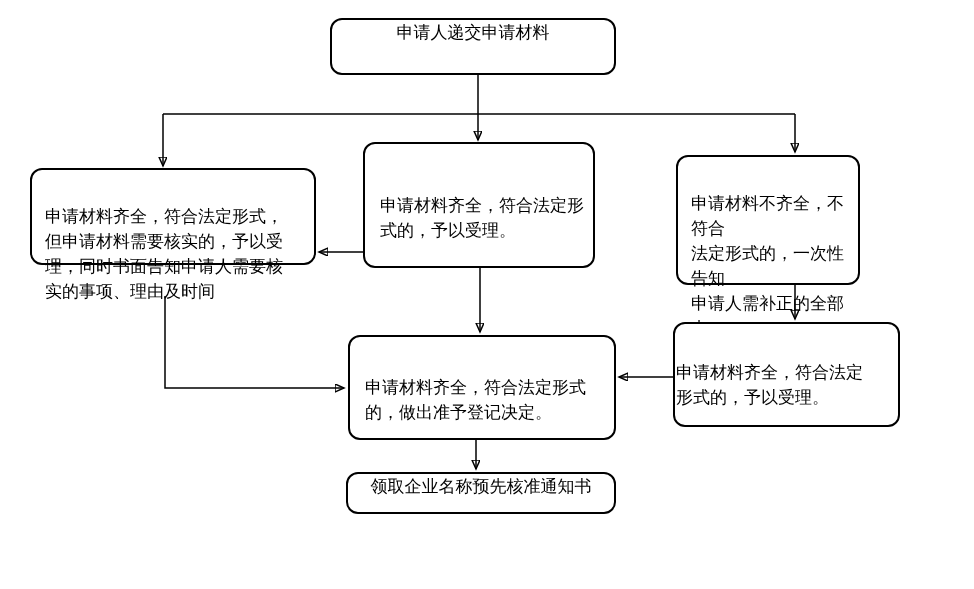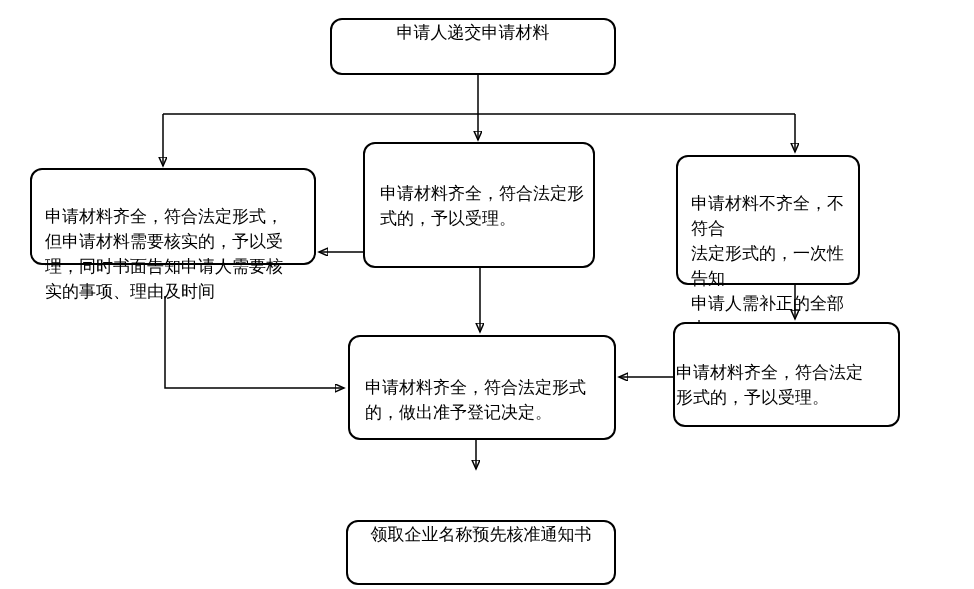--- a/index.html
+++ b/index.html
@@ -44,25 +44,25 @@
     line-height: 25px;
     white-space: pre-line;
   }
   .node-center {
     display: flex;
     justify-content: center;
     text-align: center;
   }
   .n-start            { left: 330px; top: 18px;  width: 286px; height: 57px; }
   .n-verify           { left: 30px;  top: 168px; width: 286px; height: 97px; padding: 9px 10px 0 13px; }
-  .n-accept           { left: 363px; top: 142px; width: 232px; height: 126px; padding: 12px 8px 0 15px; }
+  .n-accept           { left: 363px; top: 142px; width: 232px; height: 126px; padding: 24px 8px 0 15px; }
   .n-incomplete       { left: 676px; top: 155px; width: 184px; height: 130px; padding: 9px 8px 0 13px; }
   .n-decision         { left: 348px; top: 335px; width: 268px; height: 105px; padding: 13px 8px 0 15px; }
   .n-accept-after-fix { left: 673px; top: 322px; width: 227px; height: 105px; padding: 11px 8px 0 1px; }
-  .n-end              { left: 346px; top: 472px; width: 270px; height: 65px; margin-top: 48px; }
+  .n-end              { left: 346px; top: 472px; width: 270px; height: 42px; }
 </style>
 </head>
 <body>
 
 <div class="canvas">
 
   <svg class="connectors" width="974" height="589" viewBox="0 0 974 589">
     <defs>
       <marker id="arrow" markerUnits="userSpaceOnUse" markerWidth="12" markerHeight="10" refX="9" refY="4" orient="auto">
         <path d="M0,0 L9,4 L0,8 Z" fill="#000000" stroke="none"></path>

